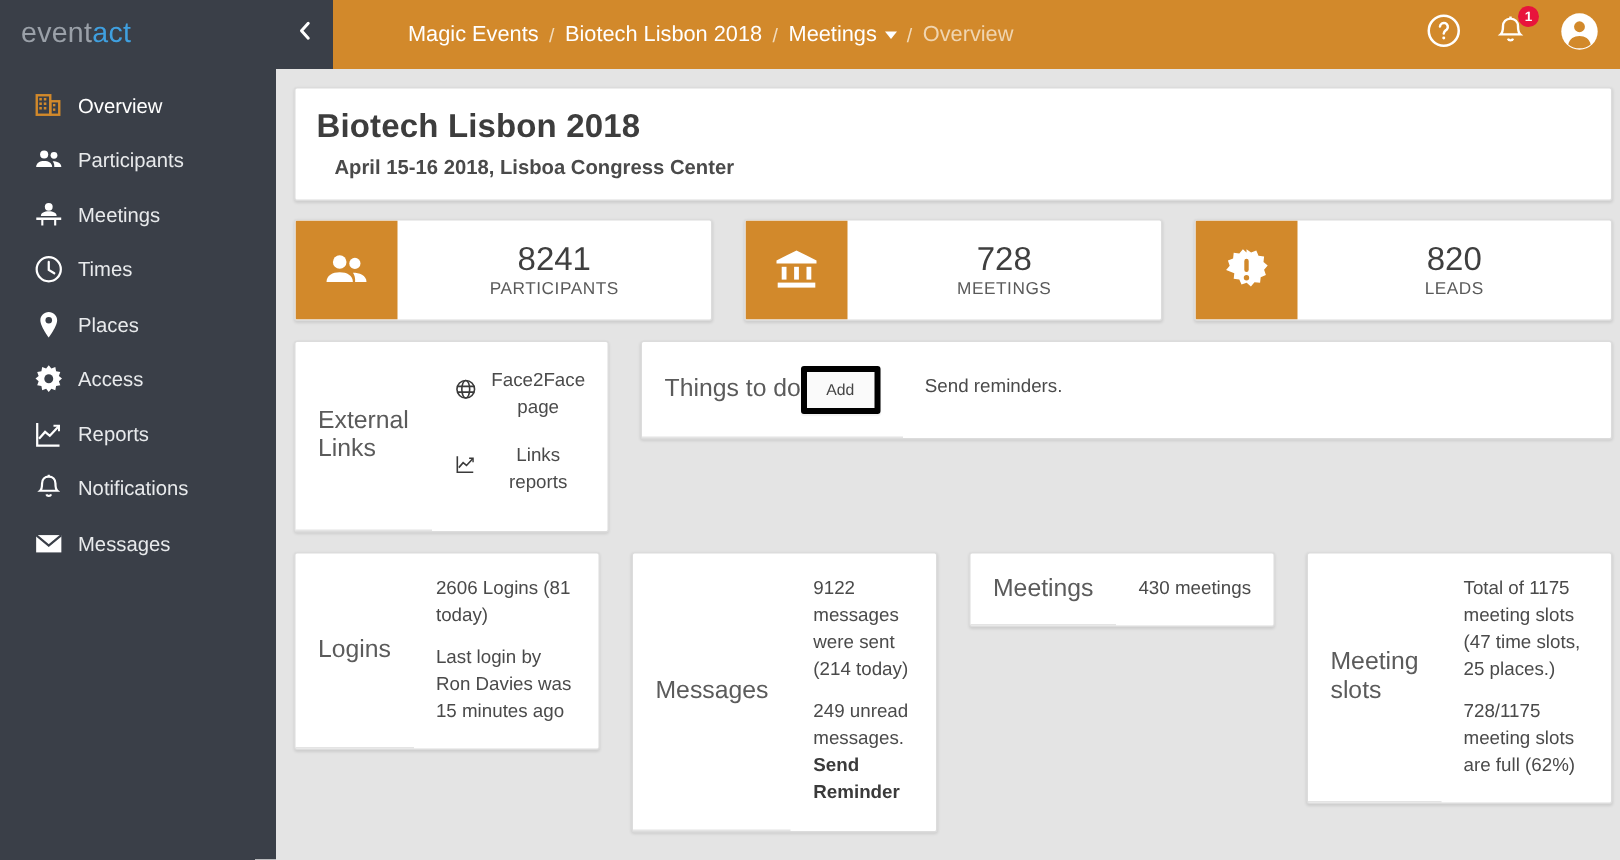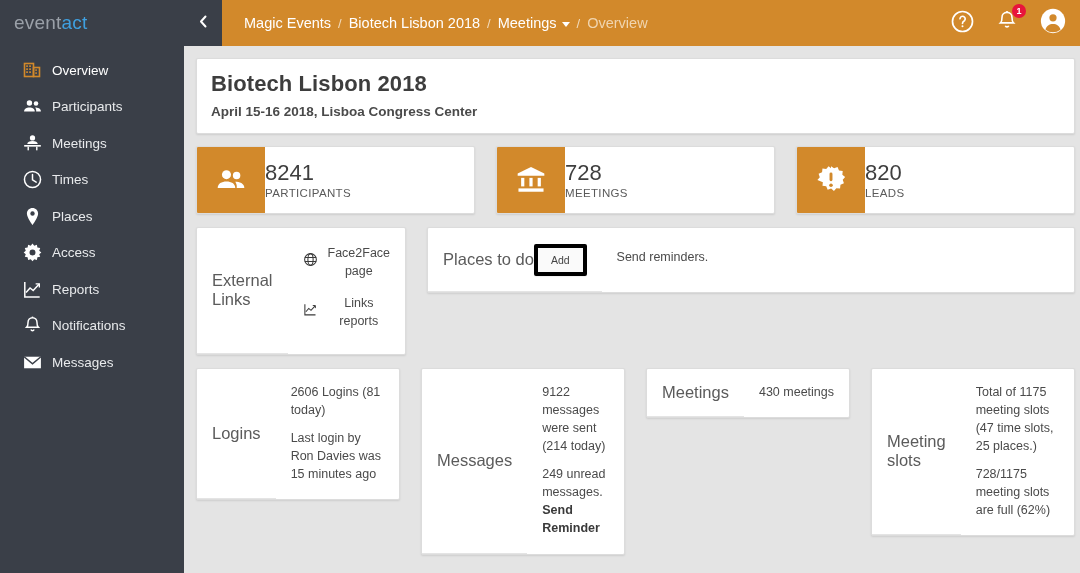--- a/index.html
+++ b/index.html
@@ -32,21 +32,21 @@
   
   .right { flex: 1 1 auto; position: relative; height: 573px; background: #e4e4e4; }
   .topbar {
     height: 46px; background: #d2892b; display: flex; align-items: center;
     position: relative;
   }
   .collapse-btn {
     width: 38px; height: 46px; background: #3a3f48; flex: 0 0 38px;
     display: flex; align-items: center; justify-content: center; cursor: pointer;
   }
-  .breadcrumb { display: flex; align-items: center; padding-left: 22px; gap: 7px; }
+  .breadcrumb { display: flex; align-items: center; padding-left: 22px; gap: 7px; margin-left: 28px; }
   .crumb { color: #ffffff; font-size: 14.5px; cursor: pointer; }
   .crumb.muted { color: #f0d5b0; cursor: default; }
   .crumb-sep { color: #f2dcbd; font-size: 13px; }
   .caret-dn {
     display: inline-block; width: 0; height: 0; margin-left: 5px;
     border-left: 4px solid transparent; border-right: 4px solid transparent;
     border-top: 5px solid #ffffff; vertical-align: middle;
   }
   .topbar-right {
     margin-left: auto; display: flex; align-items: center; gap: 20px; padding-right: 20px;
@@ -59,32 +59,32 @@
   }
 
   
   .content { padding: 12px 12px 0 12px; }
   .card {
     background: #ffffff; border: 1px solid #dcdcdc; border-radius: 2px;
     box-shadow: 0 1px 2px rgba(0,0,0,.10);
   }
   .event-head { padding: 12px 14px 14px 14px; margin-bottom: 12px; }
   .event-title { font-size: 22px; font-weight: bold; color: #3d3d3d; letter-spacing: .1px; }
-  .event-sub { font-size: 13.5px; font-weight: bold; color: #4a4a4a; margin-top: 7px; }
+  .event-sub { font-size: 13.5px; font-weight: bold; color: #4a4a4a; margin-top: 7px; margin-left: 12px; }
 
   
   .stats { display: flex; gap: 21px; margin-bottom: 13px; }
   .stat { flex: 1 1 0; display: flex; align-items: stretch; height: 68px; overflow: hidden; }
   .stat-ico {
     width: 68px; flex: 0 0 68px; background: #d2892b;
     display: flex; align-items: center; justify-content: center;
   }
   .stat-body {
     flex: 1 1 auto; display: flex; flex-direction: column;
-    align-items: flex-start; justify-content: center;
+    align-items: center; justify-content: center;
   }
   .stat-num { font-size: 22px; color: #3f3f3f; line-height: 1.05; }
   .stat-lbl { font-size: 11.5px; color: #5a5a5a; letter-spacing: .35px; margin-top: 3px; }
 
   
   .row { display: flex; gap: 21px; margin-bottom: 13px; align-items: flex-start; }
   .panel { display: flex; flex-direction: row; }
   .panel-head {
     padding: 14px 15px; font-size: 16.5px; color: #5b5b5b;
     border-bottom: 1px solid #e4e4e4; display: flex; align-items: center;
@@ -368,21 +368,21 @@
                     <path d="M15.6 5.6h4.2v4.2" stroke-width="1.5"></path>
                   </svg>
               </span>
               <span class="link-txt">Links reports</span>
             </div>
           </div>
         </div>
 
         <div class="card panel w-rest">
           <div class="panel-head">
-            <span>Places to do</span>
+            <span>Things to do</span>
             <button class="add-btn">Add</button>
           </div>
           <div class="panel-body" style="padding-top:20px;padding-bottom:26px;">
             <p>Send reminders.</p>
           </div>
         </div>
 
       </div>
 
       <div class="row">

